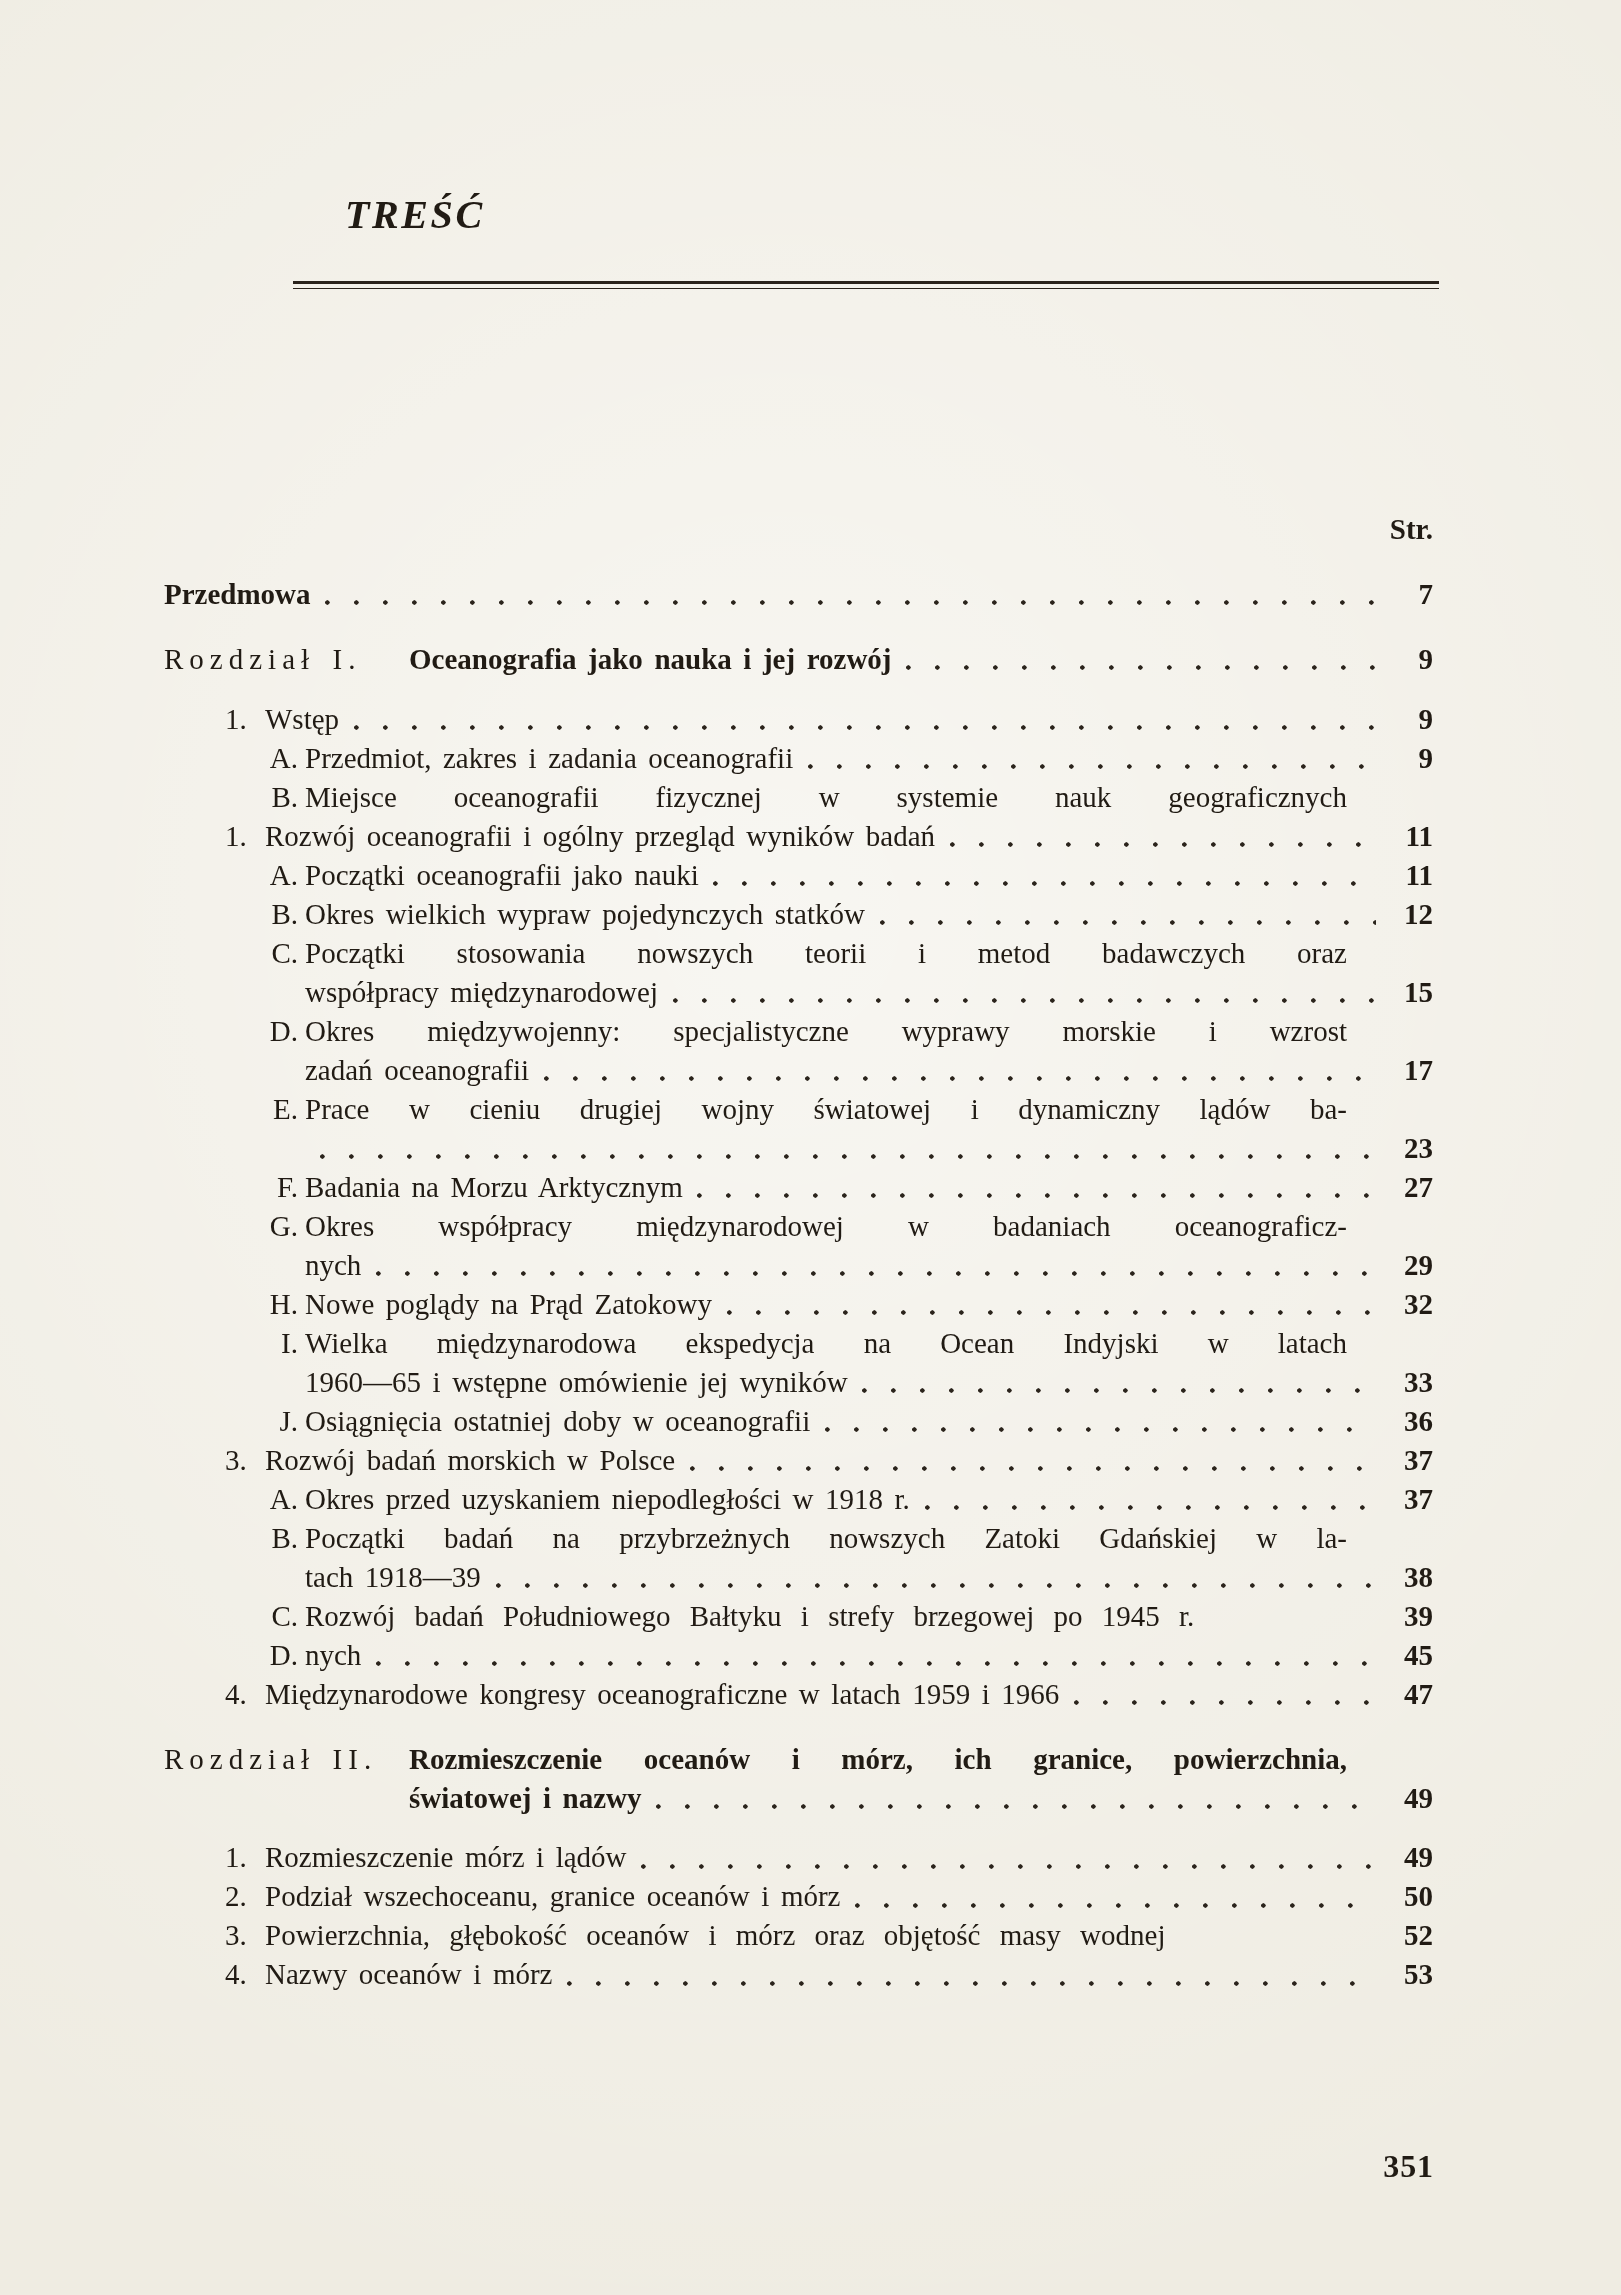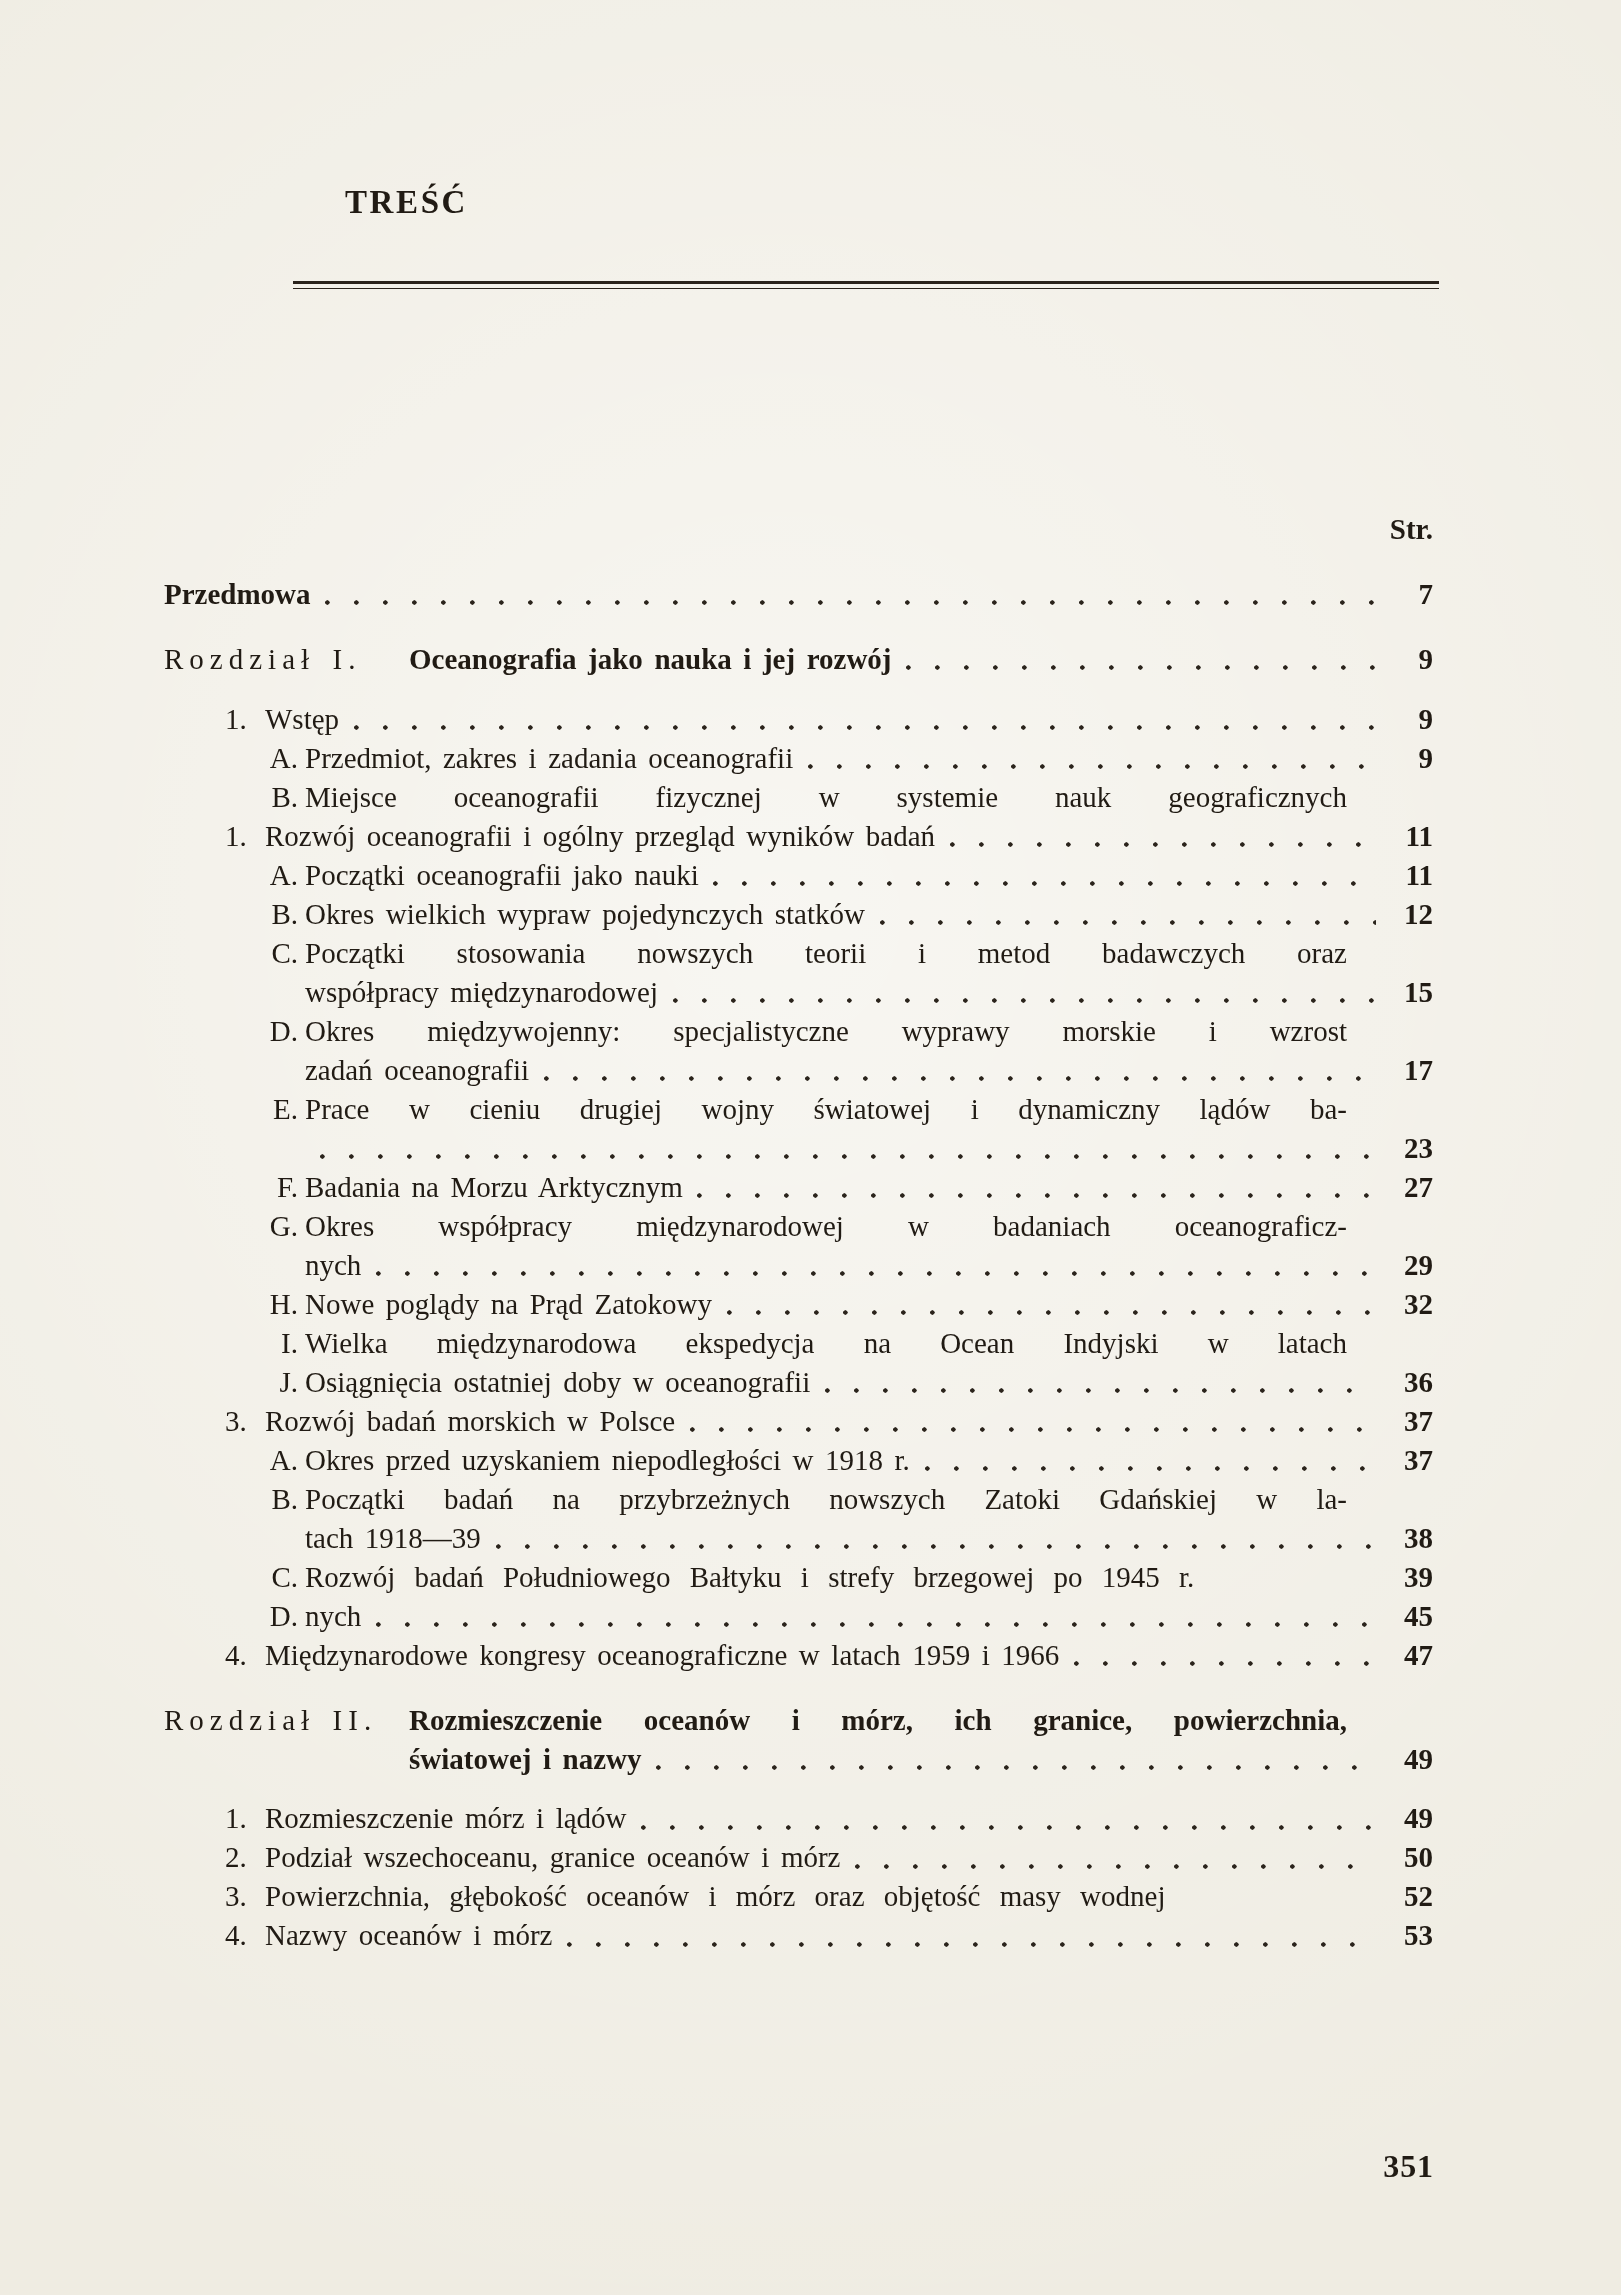--- a/index.html
+++ b/index.html
@@ -9,22 +9,22 @@
     overflow:hidden;
     font-family:"Liberation Serif","DejaVu Serif",serif;
     color:var(--ink,#211b14);
     background:
       radial-gradient(ellipse 120% 90% at 48% 40%, rgba(255,255,255,0.55), rgba(255,255,255,0) 70%),
       radial-gradient(ellipse 150% 130% at 50% 50%, rgba(0,0,0,0) 55%, rgba(100,85,60,0.13) 100%),
       var(--paper,#efece2);
   }
 
   .page-title {
-    position:absolute; left:345px; top:184px;
-    font-size:33px; font-weight:bold; letter-spacing:2.6px;
+    position:absolute; left:345px; top:191px;
+    font-size:40px; font-weight:bold; letter-spacing:2.6px;font-style:italic;
   }
   .title-rule {
     position:absolute; left:293px; top:281px; width:1146px; height:7.8px;
     border-top:3.4px solid #2a231b; border-bottom:1.7px solid #2a231b;
   }
   .col-header {
     position:absolute; top:513px; right:189px;
     font-size:29px; font-weight:bold;
   }
   .folio {
@@ -179,20 +179,25 @@
         <span class="prefix">H.</span>
         <div class="row">
           <span class="txt">Nowe poglądy na Prąd Zatokowy</span>
           <span class="leader"></span>
           <span class="pageno">32</span>
         </div>
       </div>
       <div class="entry t-let">
         <span class="prefix">I.</span>
         <div class="jline">Wielka międzynarodowa ekspedycja na Ocean Indyjski w latach</div>
+        <div class="row">
+          <span class="txt">1960—65 i wstępne omówienie jej wyników</span>
+          <span class="leader"></span>
+          <span class="pageno">33</span>
+        </div>
       </div>
       <div class="entry t-let">
         <span class="prefix">J.</span>
         <div class="row">
           <span class="txt">Osiągnięcia ostatniej doby w oceanografii</span>
           <span class="leader"></span>
           <span class="pageno">36</span>
         </div>
       </div>
       <div class="entry t-num">

